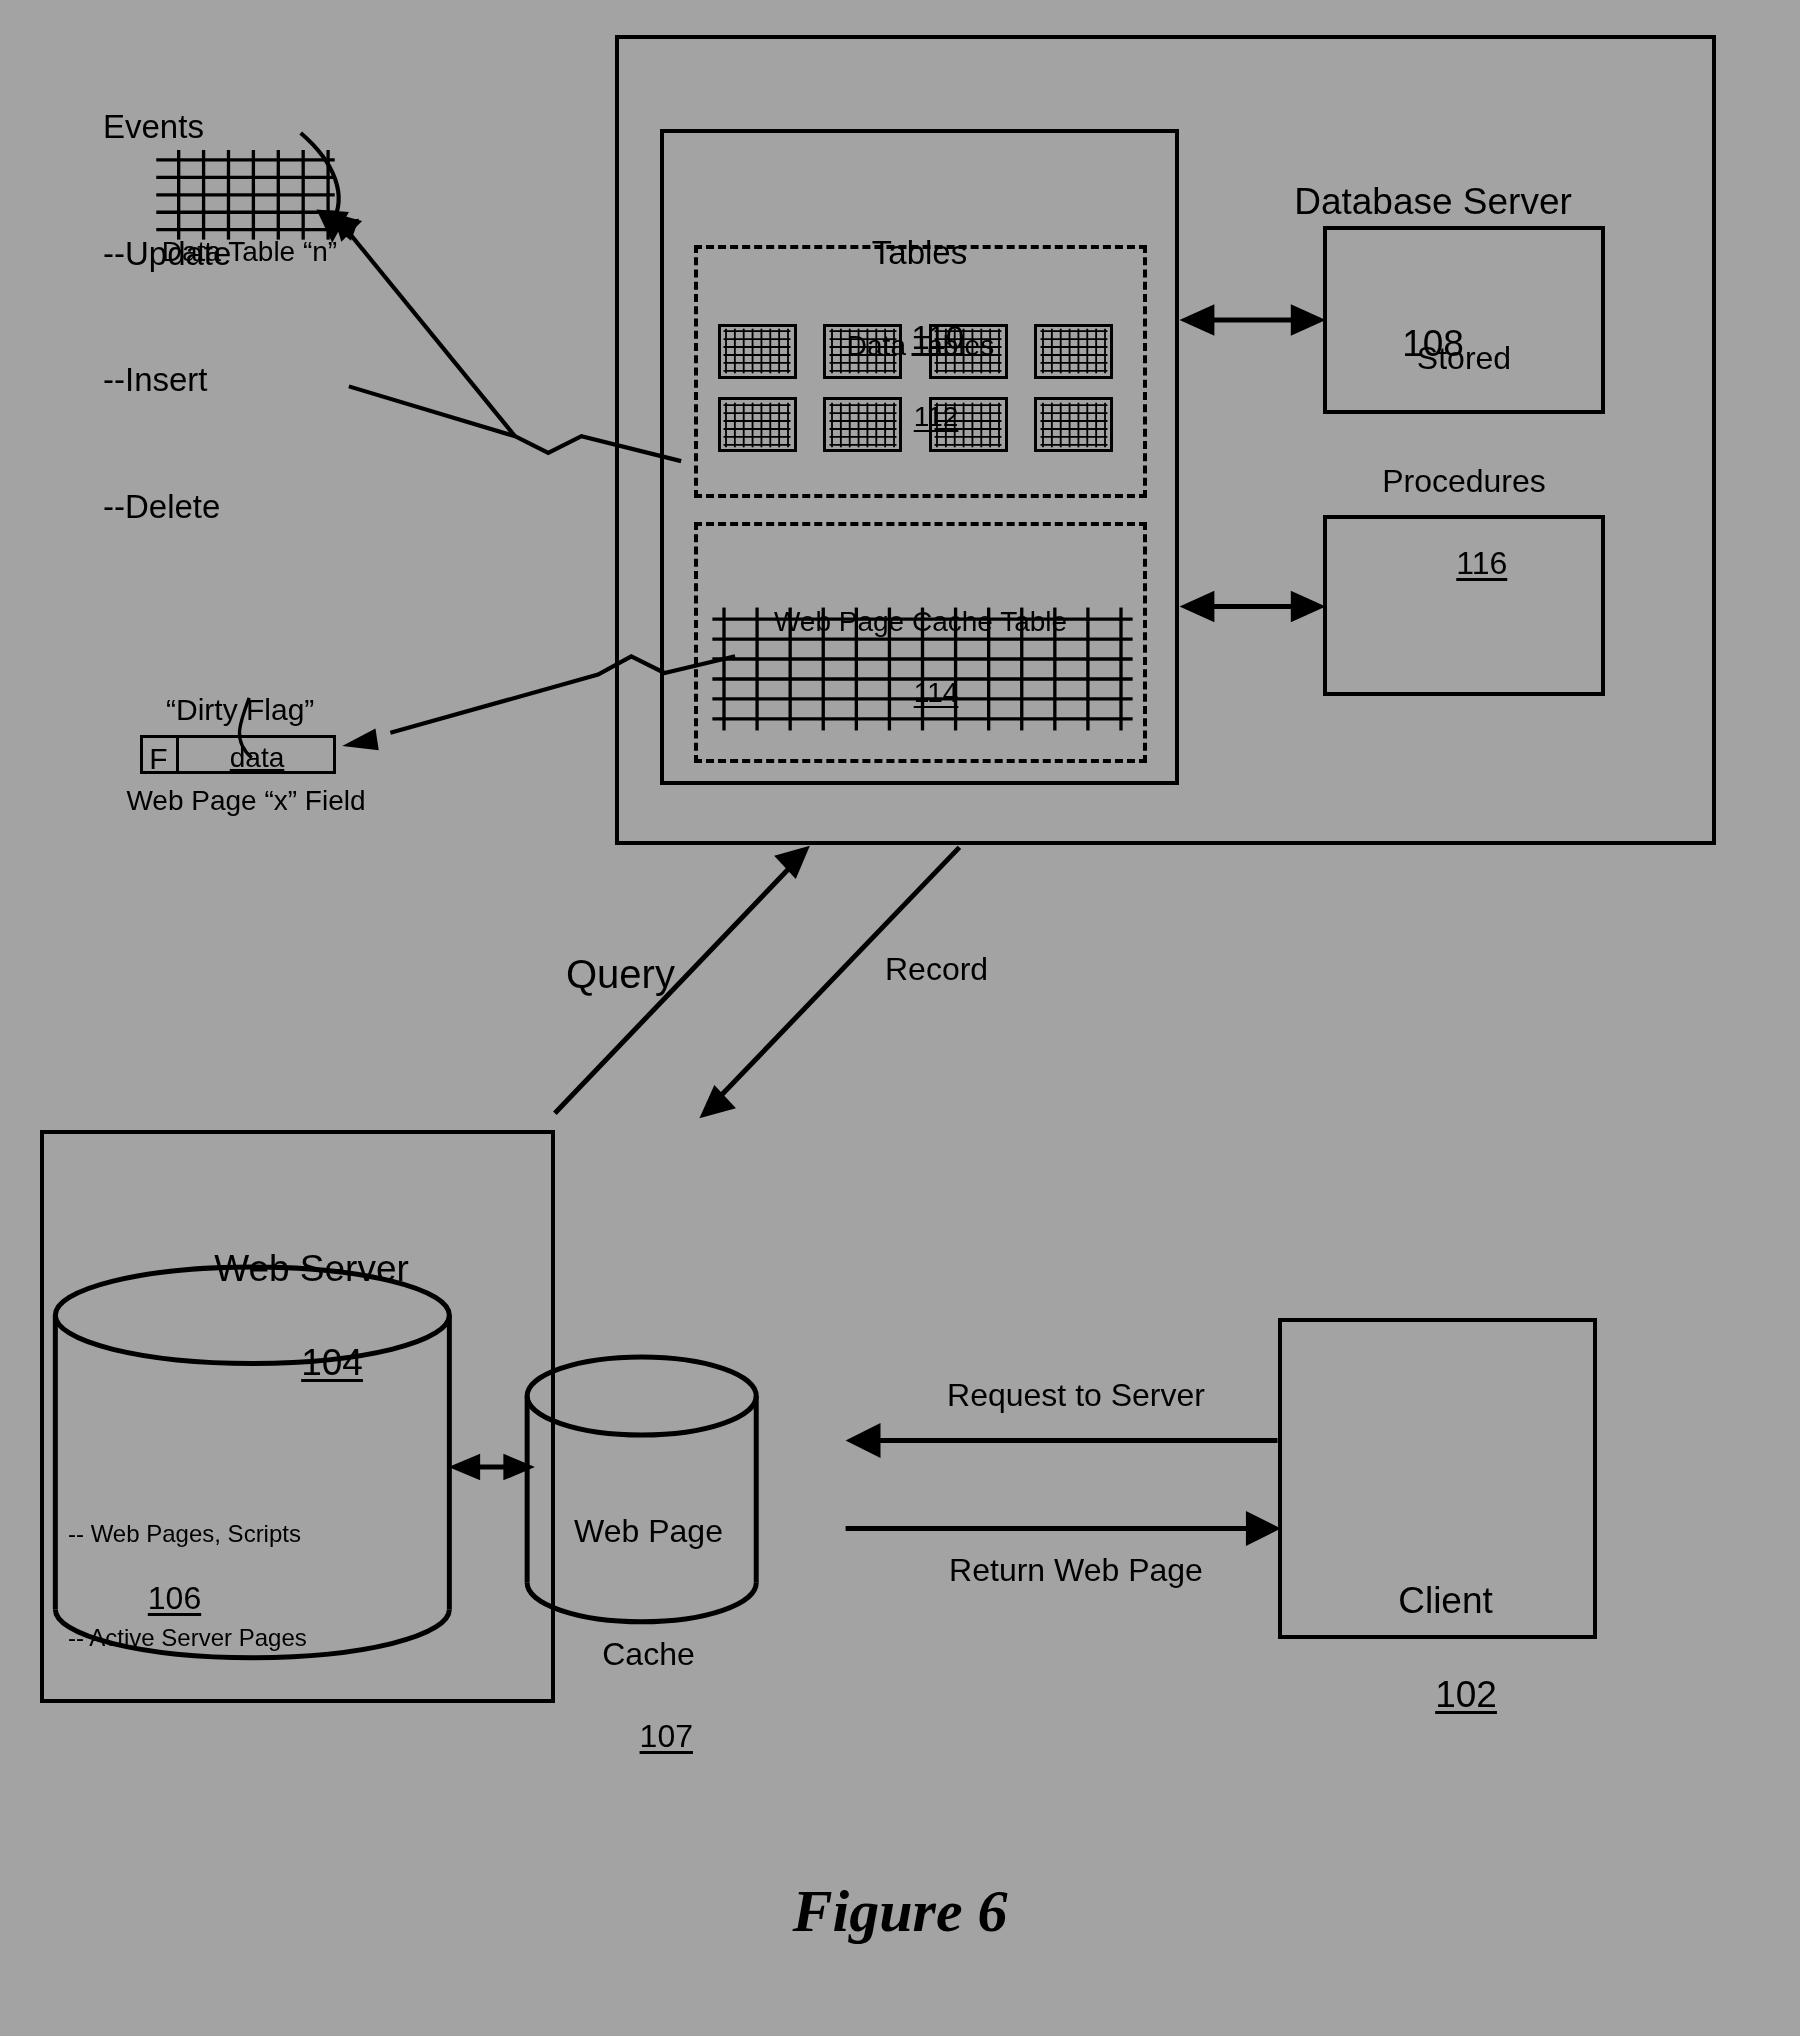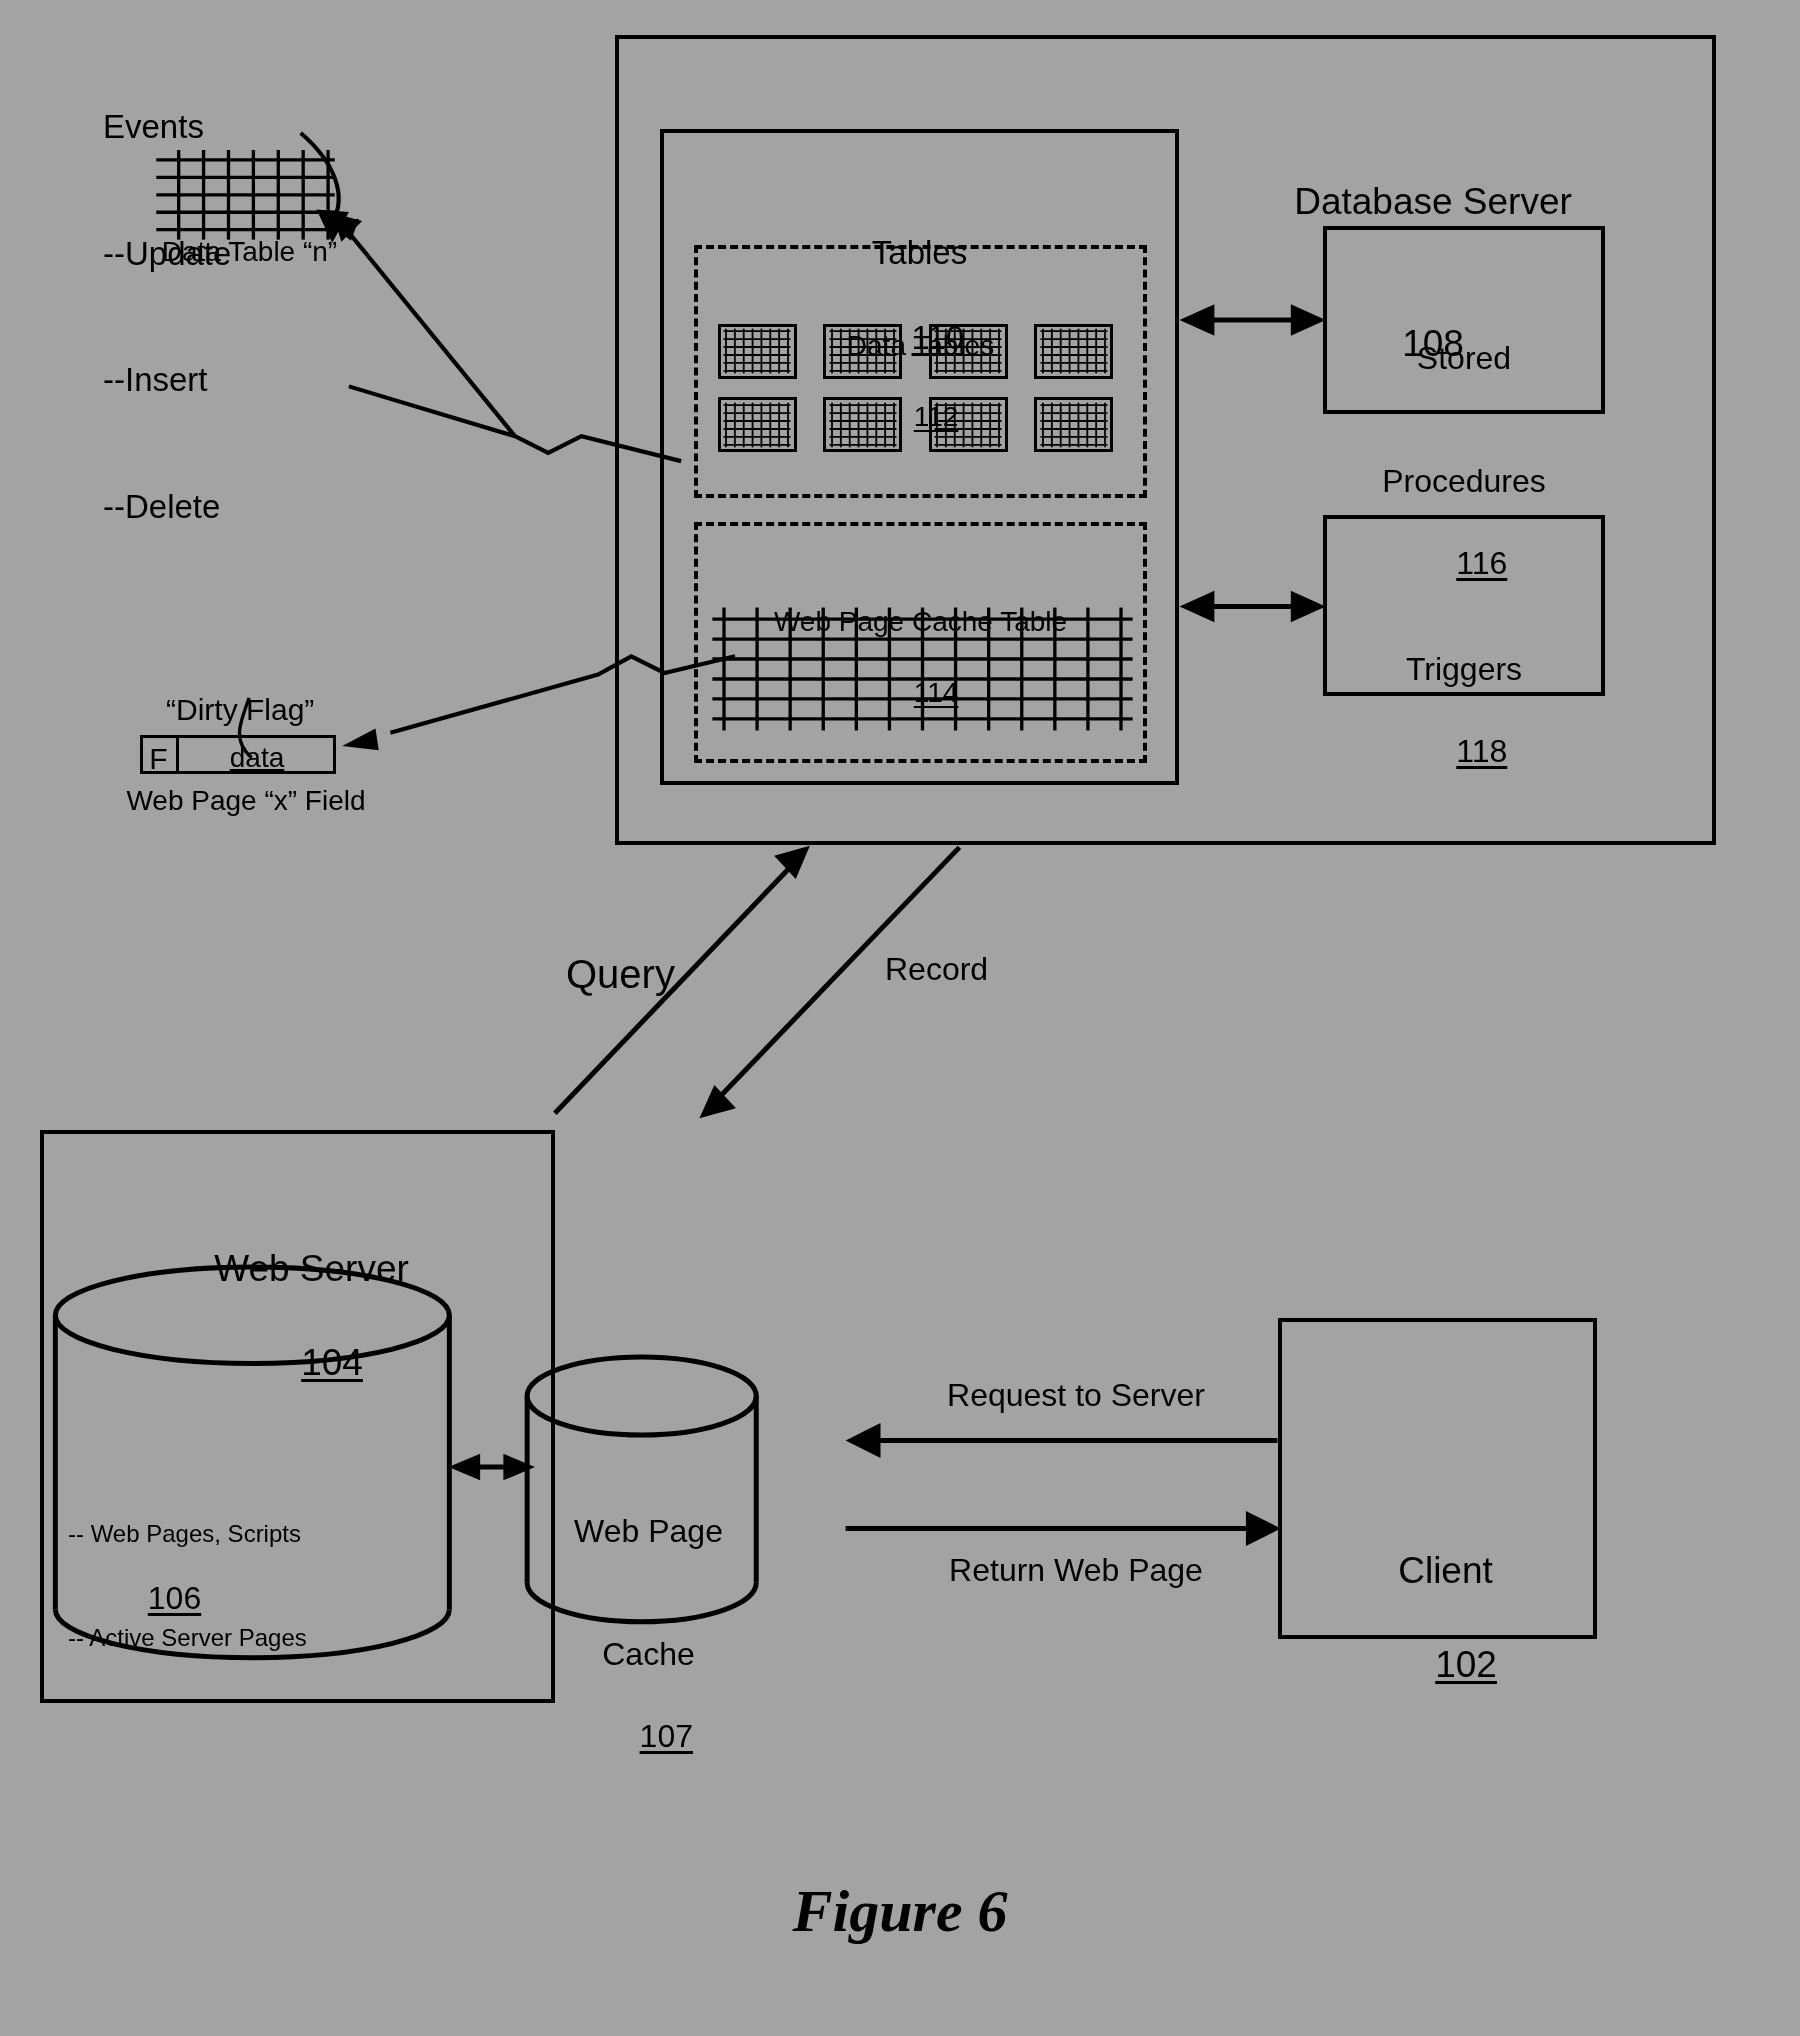--- a/index.html
+++ b/index.html
@@ -320,24 +320,20 @@
   </svg>
 
   <div class="box" style="left:1323px; top:226px; width:282px; height:188px;"></div>
   <div class="txt ctr" style="left:1323px; top:256px; width:282px; font-size:32px;">
     <div>Stored</div>
     <div>Procedures</div>
     <div class="u" style="display:inline-block;">116</div>
   </div>
 
   <div class="box" style="left:1323px; top:515px; width:282px; height:181px;"></div>
-  <div class="txt ctr" style="left:1323px; top:567px; width:282px; font-size:32px;">
-    <div>Triggers</div>
-    <div class="u" style="display:inline-block;">118</div>
-  </div>
 
   <svg style="left:0px; top:0px; width:1800px; height:2037px;" viewBox="0 0 2167 2452" width="1800" height="2037">
     <line class="stroke" stroke-width="6" x1="1450" y1="385" x2="1565" y2="385"></line>
     <polygon points="1420,385 1462,366 1462,404" fill="#000"></polygon>
     <polygon points="1596,385 1554,366 1554,404" fill="#000"></polygon>
   </svg>
   <svg style="left:0px; top:0px; width:1800px; height:2037px;" viewBox="0 0 2167 2452" width="1800" height="2037">
     <line class="stroke" stroke-width="6" x1="1450" y1="730" x2="1565" y2="730"></line>
     <polygon points="1420,730 1462,711 1462,749" fill="#000"></polygon>
     <polygon points="1596,730 1554,711 1554,749" fill="#000"></polygon>
@@ -385,21 +381,21 @@
     <div class="u" style="display:inline-block;">107</div>
   </div>
 
   <svg style="left:0px; top:0px; width:1800px; height:2037px;" viewBox="0 0 2167 2452" width="1800" height="2037">
     <line class="stroke" stroke-width="6" x1="562" y1="1766" x2="622" y2="1766"></line>
     <polygon points="540,1766 578,1750 578,1782" fill="#000"></polygon>
     <polygon points="644,1766 606,1750 606,1782" fill="#000"></polygon>
   </svg>
 
   <div class="box" style="left:1278px; top:1318px; width:319px; height:321px;"></div>
-  <div class="txt ctr" style="left:1278px; top:1452px; width:319px; font-size:37px;padding-left:8px;">
+  <div class="txt ctr" style="left:1278px; top:1482px; width:319px; font-size:37px;padding-left:8px;">
     <div>Client</div>
     <div class="u" style="display:inline-block;">102</div>
   </div>
 
   <svg style="left:0px; top:0px; width:1800px; height:2037px;" viewBox="0 0 2167 2452" width="1800" height="2037">
     <line class="stroke" stroke-width="6" x1="1538" y1="1734" x2="1050" y2="1734"></line>
     <polygon points="1018,1734 1060,1713 1060,1755" fill="#000"></polygon>
   </svg>
   <div class="txt ctr" style="left:893px; top:1375px; width:366px; font-size:32px;">Request to Server</div>
 

